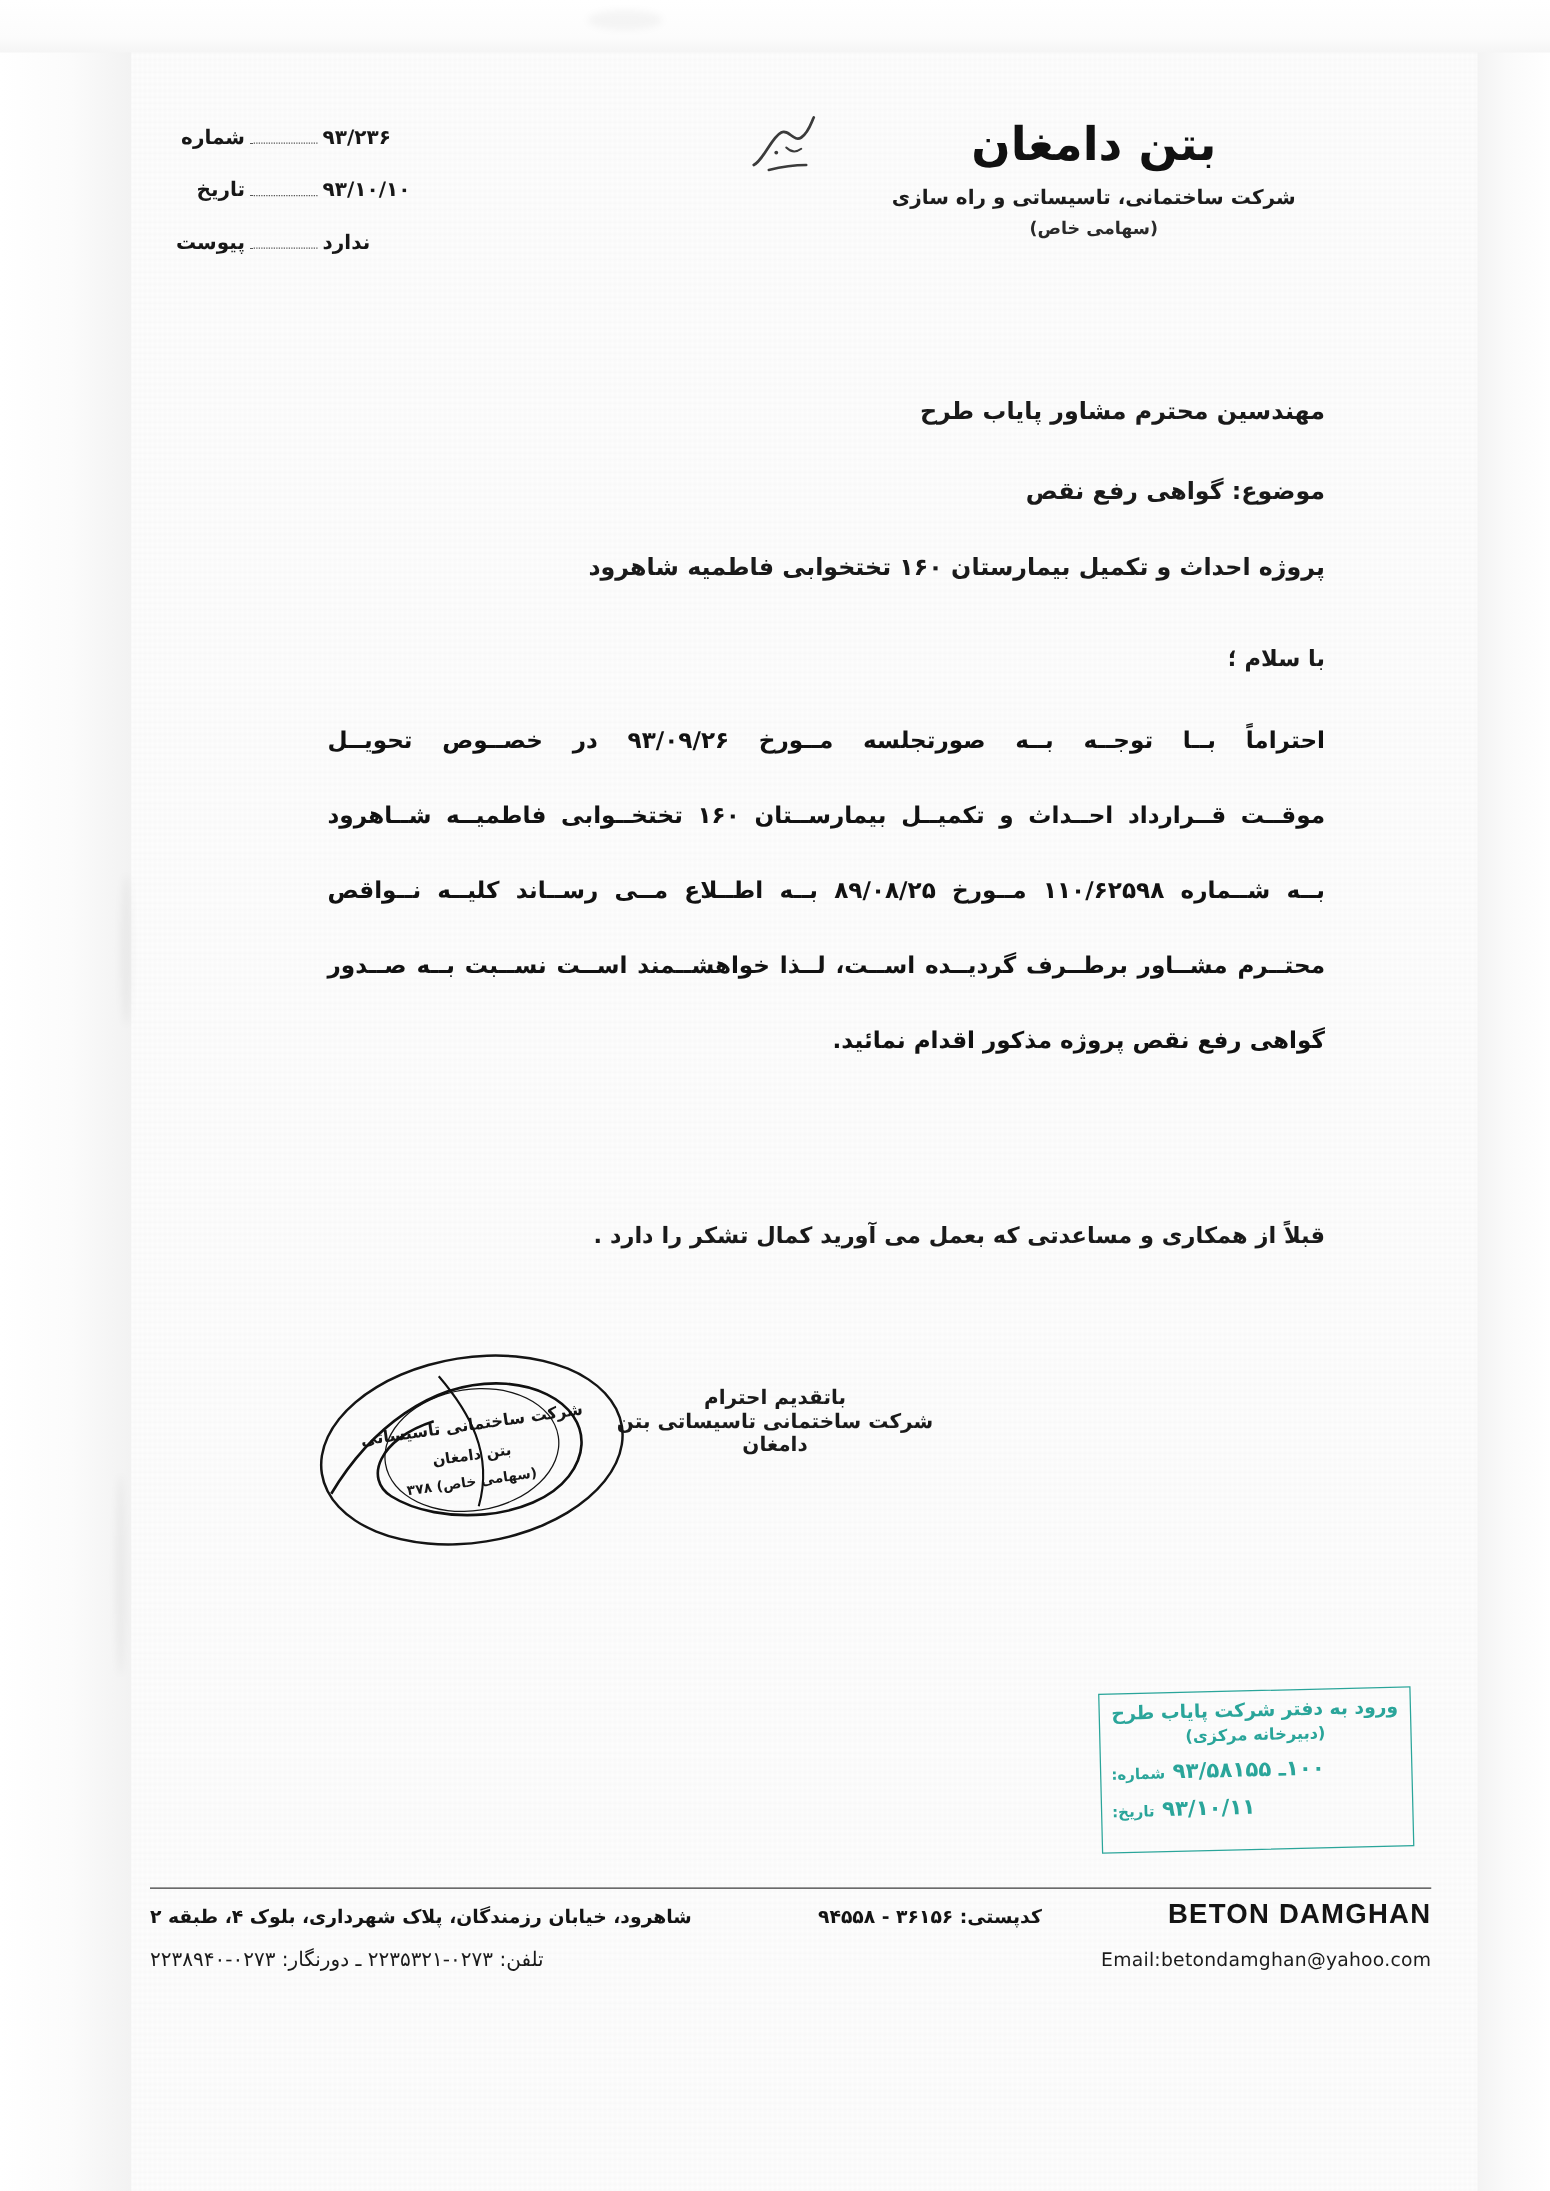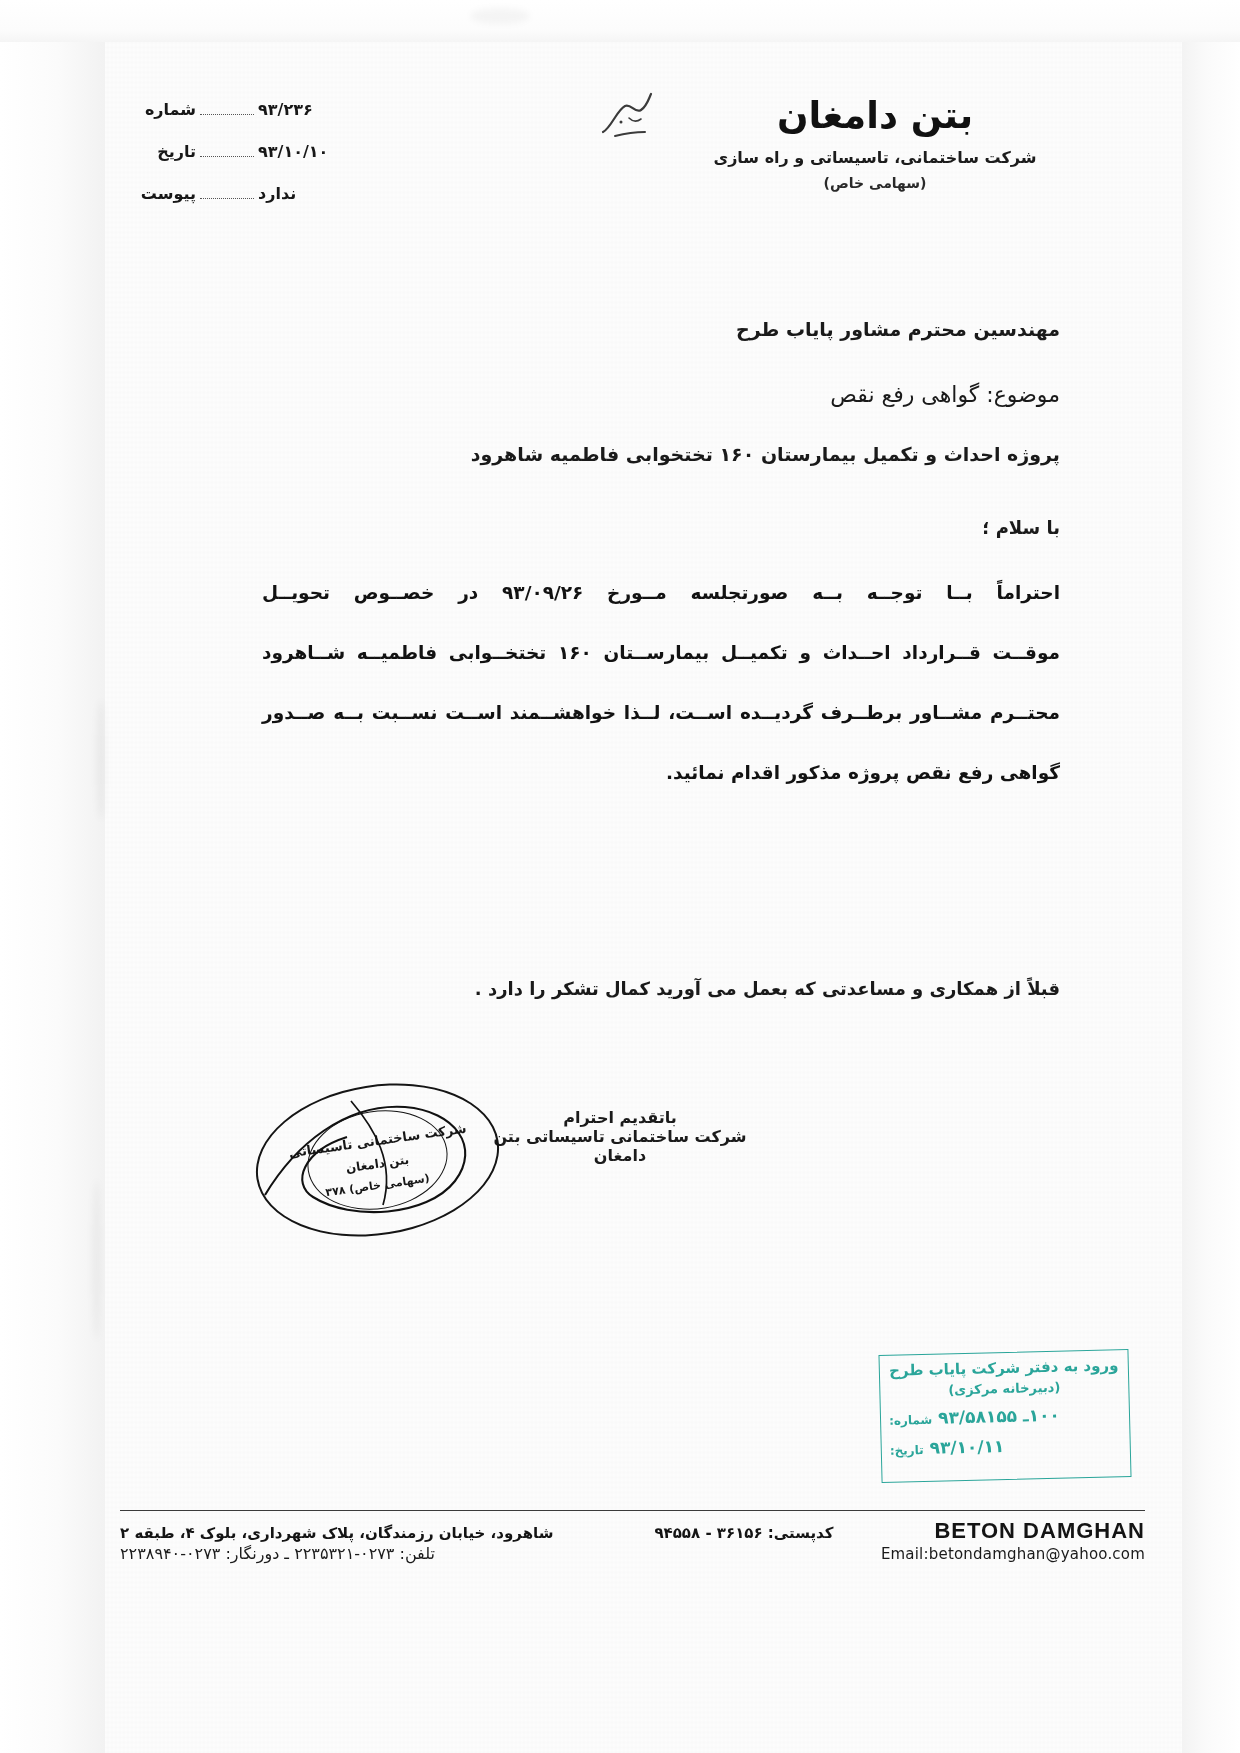--- a/index.html
+++ b/index.html
@@ -130,22 +130,22 @@
     top: 318px;
     right: 180px;
     font-size: 19px;
     font-weight: bold;
     direction: rtl;
   }
   .subject {
     position: absolute;
     top: 382px;
     right: 180px;
-    font-size: 22px;
-    font-weight: normal;
+    font-size: 19px;
+    font-weight: bold;
     direction: rtl;
   }
   .project-line {
     position: absolute;
     top: 443px;
     right: 180px;
     font-size: 19px;
     font-weight: bold;
     direction: rtl;
   }
@@ -295,20 +295,21 @@
     direction: rtl;
   }
   .footer-row {
     display: flex;
     flex-direction: row-reverse;
     justify-content: space-between;
     align-items: baseline;
     font-size: 15px;
     font-weight: bold;
     color: #141414;
+    margin-bottom: 14px;
   }
   .footer-addr { letter-spacing: .2px; }
   .footer-post { letter-spacing: .2px; }
   .footer-brand {
     font-family: Liberation Sans, sans-serif;
     font-size: 22px;
     font-weight: bold;
     letter-spacing: 1px;
     direction: ltr;
   }
@@ -373,20 +374,21 @@
   </div>
 
   <div class="addressee">مهندسین محترم مشاور پایاب طرح</div>
   <div class="subject">موضوع: گواهی رفع نقص</div>
   <div class="project-line">پروژه احداث و تکمیل بیمارستان ۱۶۰ تختخوابی فاطمیه شاهرود</div>
   <div class="greeting">با سلام ؛</div>
 
   <div class="letter-body">
     <div class="body-line">احتراماً بــا توجــه بــه صورتجلسه مــورخ ۹۳/۰۹/۲۶ در خصــوص تحویــل</div>
     <div class="body-line">موقــت قــرارداد احــداث و تکمیــل بیمارســتان ۱۶۰ تختخــوابی فاطمیــه شــاهرود</div>
+    <div class="body-line">بــه شــماره ۱۱۰/۶۲۵۹۸ مــورخ ۸۹/۰۸/۲۵ بــه اطــلاع مــی رســاند کلیــه نــواقص</div>
     <div class="body-line">محتــرم مشــاور برطــرف گردیــده اســت، لــذا خواهشــمند اســت نســبت بــه صــدور</div>
     <div class="body-line free">گواهی رفع نقص پروژه مذکور اقدام نمائید.</div>
   </div>
 
   <div class="closing-note">قبلاً از همکاری و مساعدتی که بعمل می آورید کمال تشکر را دارد .</div>
 
   <div class="signature-area">
     <div class="sign-line-1">باتقدیم احترام</div>
     <div class="sign-line-2">شرکت ساختمانی تاسیساتی بتن دامغان</div>
   </div>

